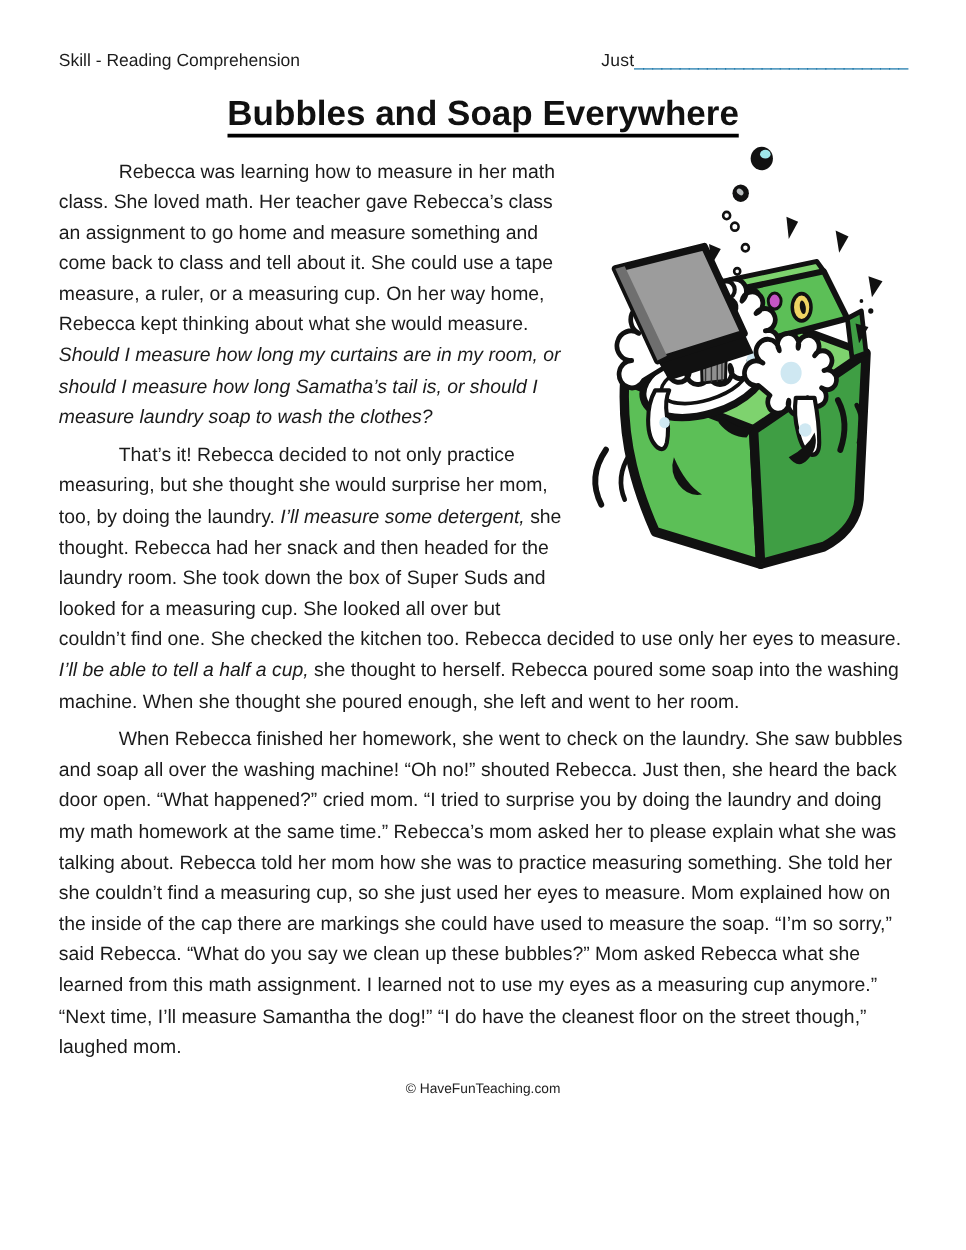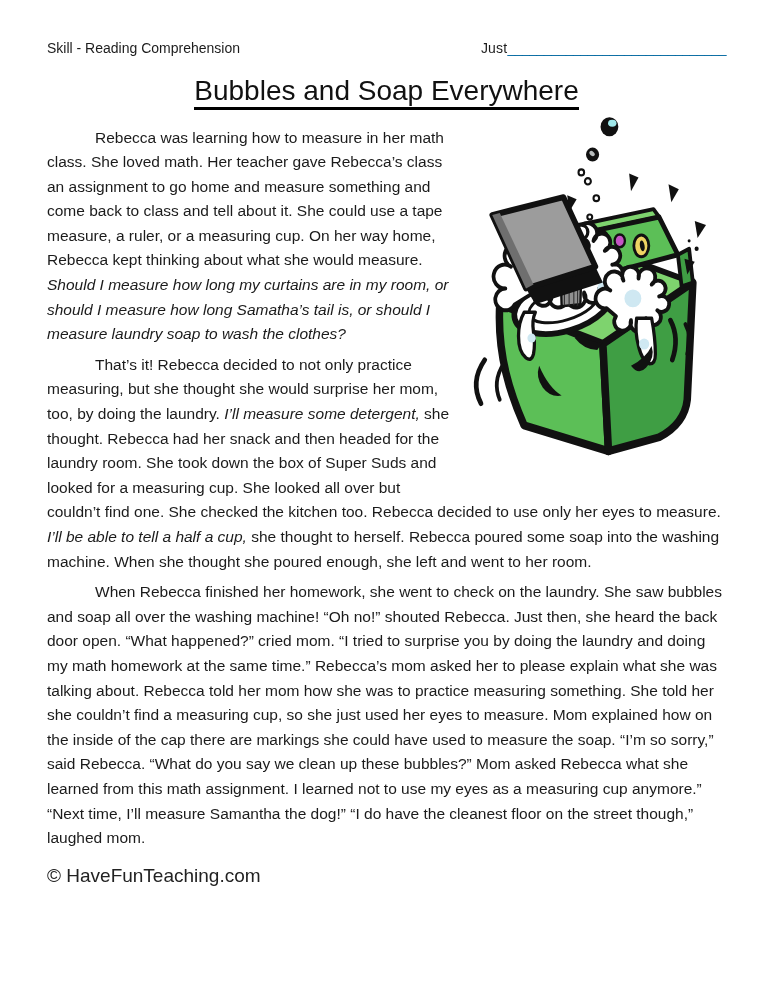--- a/index.html
+++ b/index.html
@@ -21,21 +21,21 @@
     justify-content: space-between;
     align-items: baseline;
     font-size: 14px;
     color: #1c1c1c;
   }
   .name-group { white-space: nowrap; letter-spacing: 0.2px; }
   .name-line { color: #0369a1; letter-spacing: -0.5px; }
   .doc-title {
     text-align: center;
     font-size: 28px;
-    font-weight: 400;
+    font-weight: 700;
     color: #111;
   }
   .doc-title span {
     border-bottom: 3px solid #000;
     padding-bottom: 1px;
   }
   .story {
     margin-top: 14px;
     font-size: 15.5px;
     line-height: 24.6px;
@@ -44,23 +44,23 @@
   .para { margin: 0 0 6px 0; text-indent: 48px; }
   .para em { font-style: italic; }
   .illustration {
     float: right;
     width: 300px; height: 372px;
     margin: -26px -40px 6px 12px;
   }
   .illustration svg { display: block; }
   .footer-row {
     clear: right;
-    text-align: left;
+    text-align: center;
     margin-top: 14px;
-    font-size: 19px;
+    font-size: 11px;
     color: #222;
   }
   
   .c-green       { fill: var(--machine-green, #5cbf57); }
   .c-green-light { fill: var(--machine-green-light, #7ed36e); }
   .c-green-dark  { fill: var(--machine-green-dark, #3f9e44); }
   .c-gray        { fill: var(--lid-gray, #9c9c9c); }
   .c-suds        { fill: var(--suds-blue, #cfe8f2); }
   .c-knob        { fill: var(--knob-magenta, #c455c4); }
   .c-dial        { fill: var(--dial-yellow, #eed463); }

